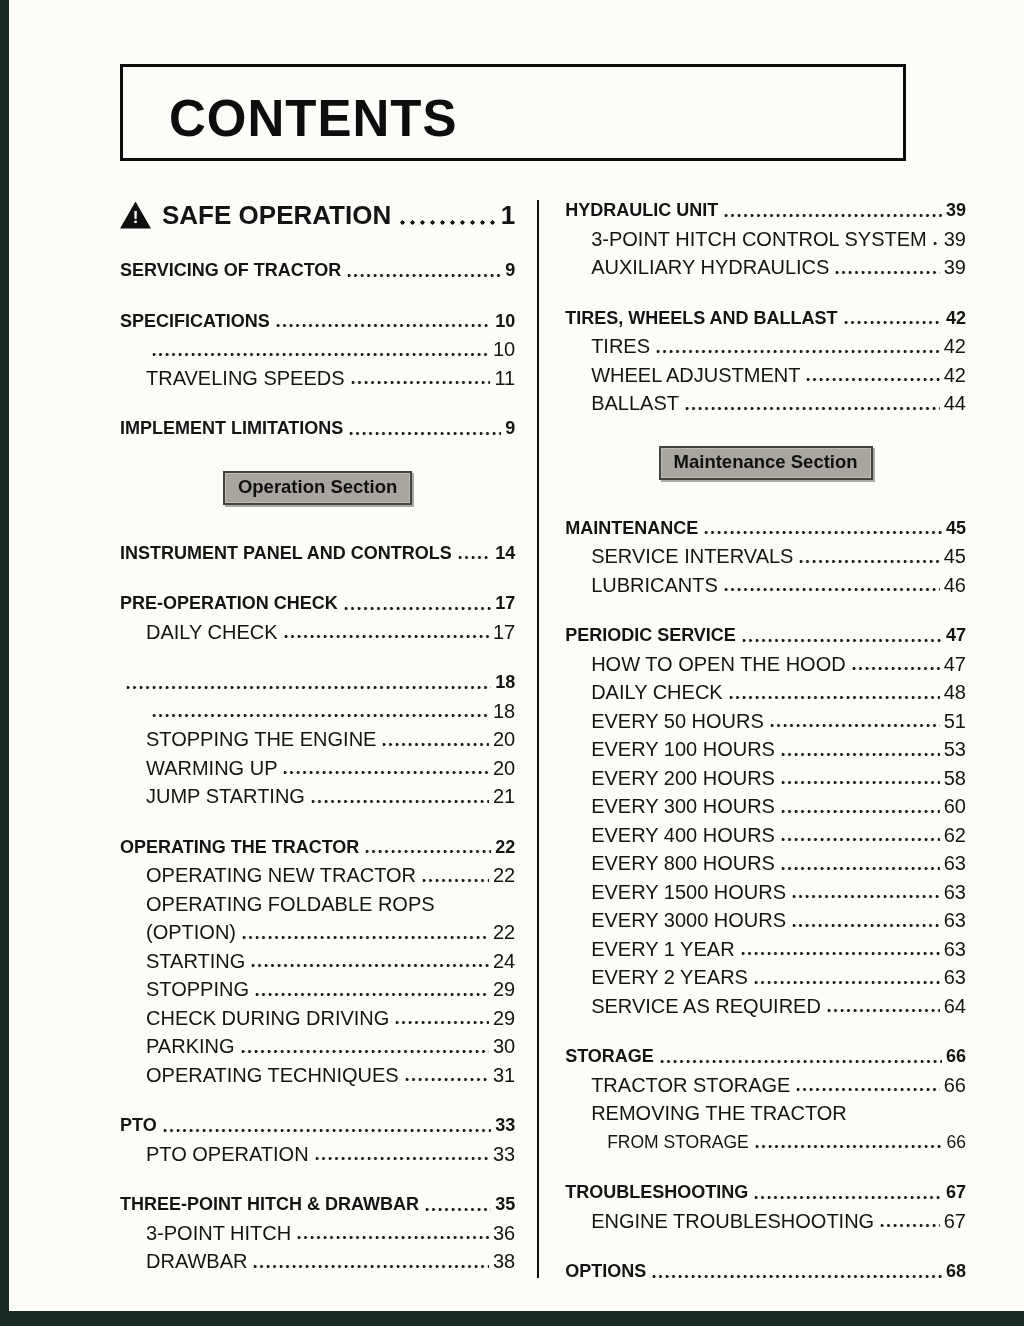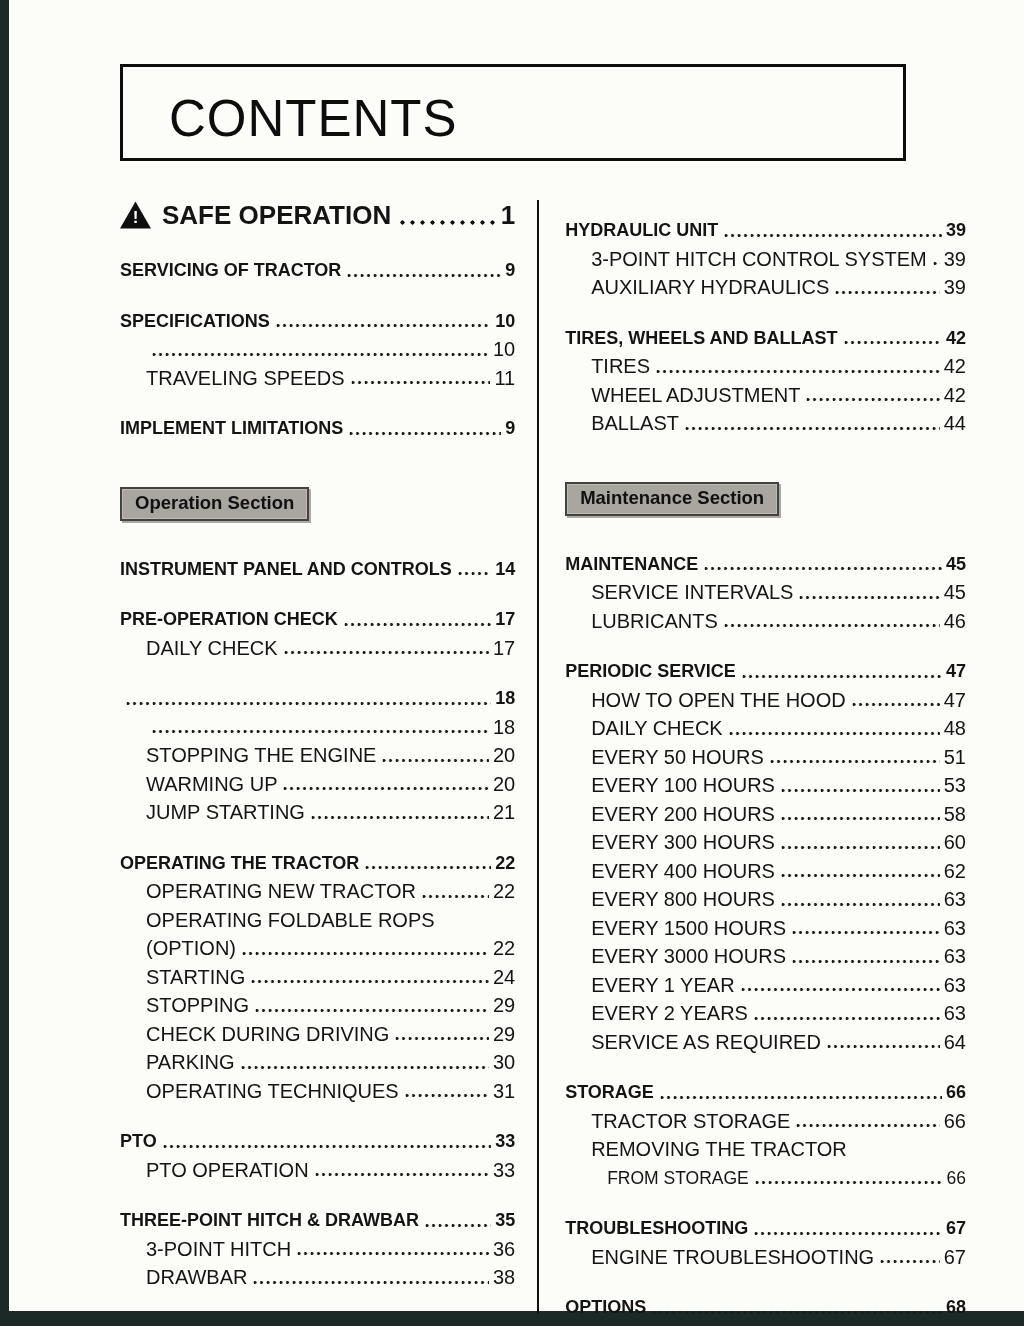--- a/index.html
+++ b/index.html
@@ -12,21 +12,21 @@
   .edge-left{position:absolute;left:0;top:0;bottom:0;width:9px;background:#1b2a26;}
   .edge-bottom{position:absolute;left:0;right:0;bottom:0;height:15px;background:#1b2a26;}
 
   
   .title-box{
     position:absolute;left:120px;top:64px;width:786px;height:97px;
     border:3px solid #0d0d0d;box-sizing:border-box;
     display:flex;align-items:center;background:#fcfcf8;
   }
   .title-box h1{
-    margin:12px 0 0 46px;font-size:51px;font-weight:normal;letter-spacing:1px;color:#0d0d0d;text-align:right;
+    margin:12px 0 0 46px;font-size:51px;font-weight:bold;letter-spacing:1px;color:#0d0d0d;text-align:right;
   }
 
   
   .columns{position:absolute;left:120px;top:196px;width:846px;display:flex;align-items:stretch;}
   .col{box-sizing:border-box;}
   .col-left{width:396px;}
   .col-right{flex:1;}
   .divider{width:2px;background:#0f0f0f;margin:4px 26px 8px 22px;}
 
   
@@ -34,40 +34,40 @@
   .toc-group:last-child{margin-bottom:0;}
   .toc-row{display:flex;align-items:baseline;line-height:28.5px;white-space:nowrap;}
   .toc-row .label{white-space:nowrap;}
   .leader{
     flex:1;min-width:8px;align-self:flex-end;height:7px;margin:0 4px 6px 5px;
     background-image:radial-gradient(circle at 3px 3.5px,#1a1a1a 1.25px,transparent 1.7px);
     background-size:6.5px 7px;background-repeat:repeat-x;
   }
   .pageno{text-align:right;}
 
-  .v-h1{font-weight:bold;font-size:18px;margin-top:20px;}
+  .v-h1{font-weight:bold;font-size:18px;}
   .v-sub{font-size:20px;padding-left:26px;}
   .v-sub2{font-size:17.5px;padding-left:42px;justify-content:flex-end;}
   .v-safe{font-weight:bold;font-size:26px;line-height:38px;}
   .v-safe .leader{
     height:9px;margin:0 5px 7px 7px;
     background-image:radial-gradient(circle at 4.5px 4.5px,#111 1.9px,transparent 2.3px);
     background-size:10px 9px;
   }
 
   
   .warn-icon{
     align-self:center;display:inline-flex;align-items:flex-end;justify-content:center;
     width:31px;height:27px;margin-right:11px;background:#0f0f0f;
     clip-path:polygon(50% 0,100% 100%,0 100%);
   }
   .warn-ex{color:#ffffff;font-weight:bold;font-size:17px;line-height:1.25;}
 
   
-  .badge-block{margin:44px 0 34px;}
+  .badge-block{margin:28px 0 34px;text-align:center;}
   .section-badge{
     display:inline-block;background:#a8a69f;border:2px solid #44423c;
     padding:3px 13px 5px;font-weight:bold;font-size:18.5px;color:#101010;
     box-shadow:2px 2px 0 rgba(70,68,62,.45), inset 0 0 0 1px rgba(255,255,255,.25);
   }
 </style>
 </head>
 <body>
 
 <div class="canvas">

